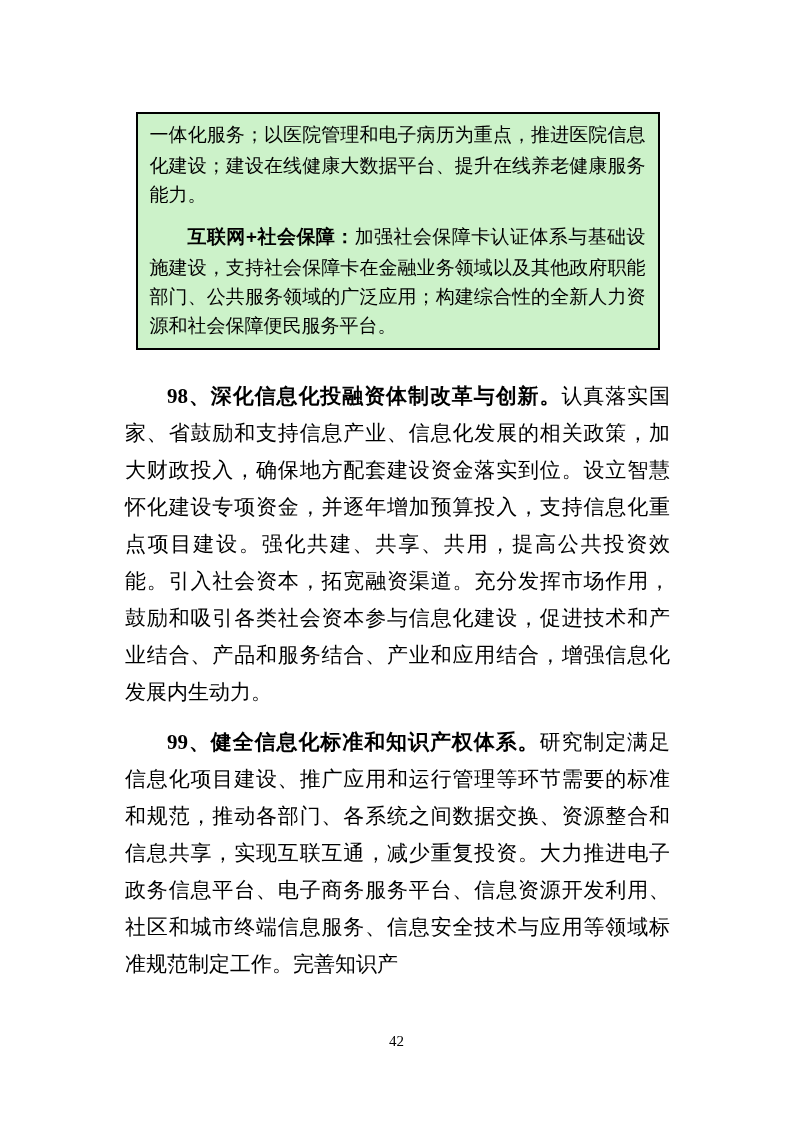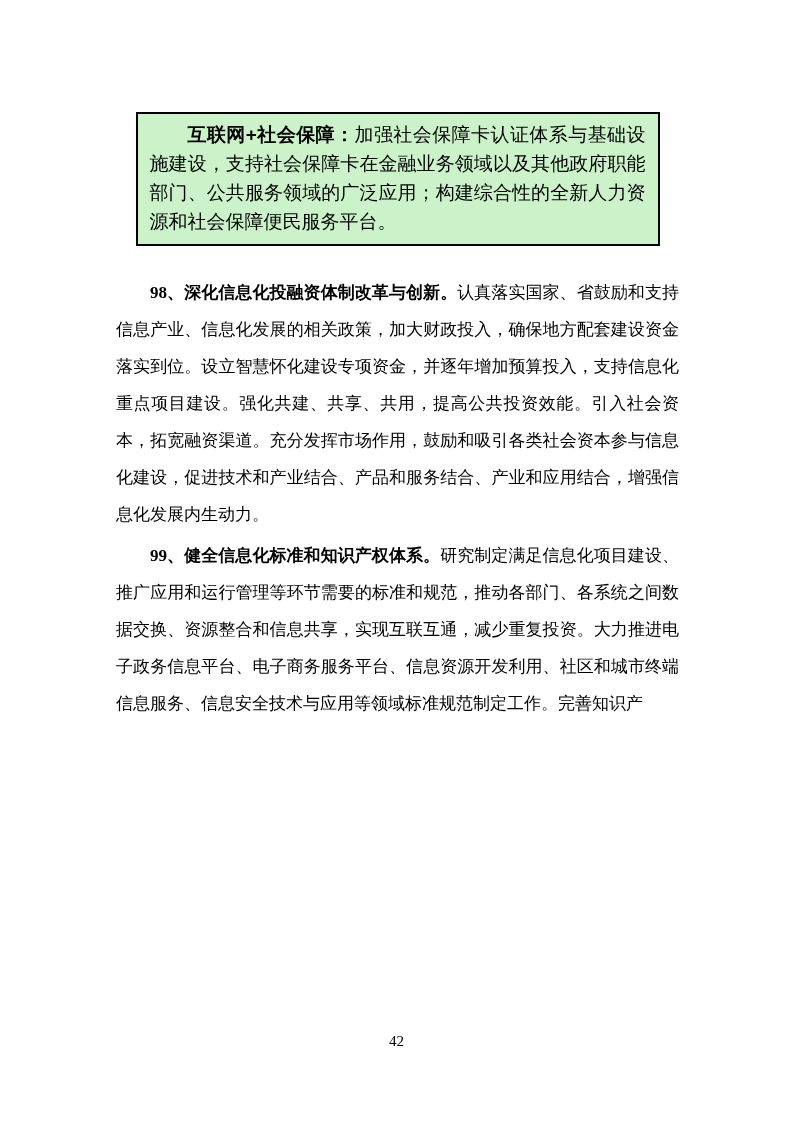--- a/index.html
+++ b/index.html
@@ -37,37 +37,37 @@
   .callout p {
     margin: 0 0 13px 0;
   }
   .callout p:last-child {
     margin-bottom: 0;
   }
   .callout p.indent {
     text-indent: 2em;
   }
   .lead-heiti {
-    font-family: Liberation Sans, sans-serif;
+    font-family: Liberation Mono, monospace;
     font-weight: bold;
   }
   .heading {
     margin: 26px 0 0 0;
     font-size: 22px;
     font-weight: bold;
     text-align: center;
     line-height: 30px;
     white-space: nowrap;
   }
   .heading .section-label {
     margin-right: 0.9em;
   }
   .body-para {
-    margin: 4px;
-    font-size: 17px;
+    margin: 13px;
+    font-size: 21px;
     line-height: 37px;
     text-align: justify;
     text-indent: 2em;
   }
   .body-para.first {
     margin-top: 28px;
   }
   .body-para b {
     font-weight: bold;
   }
@@ -81,20 +81,21 @@
     line-height: 18px;
   }
 </style>
 </head>
 <body>
 
 <div class="page">
   <div class="content">
 
     <div class="callout">
+      <p><span class="lead-heiti"></span><span>一体化服务；以医院管理和电子病历为重点，推进医院信息化建设；建设在线健康大数据平台、提升在线养老健康服务能力。</span></p>
       <p class="indent"><span class="lead-heiti">互联网+社会保障：</span><span>加强社会保障卡认证体系与基础设施建设，支持社会保障卡在金融业务领域以及其他政府职能部门、公共服务领域的广泛应用；构建综合性的全新人力资源和社会保障便民服务平台。</span></p>
     </div>
 
 
     <p class="body-para first"><b>98、深化信息化投融资体制改革与创新。</b><span>认真落实国家、省鼓励和支持信息产业、信息化发展的相关政策，加大财政投入，确保地方配套建设资金落实到位。设立智慧怀化建设专项资金，并逐年增加预算投入，支持信息化重点项目建设。强化共建、共享、共用，提高公共投资效能。引入社会资本，拓宽融资渠道。充分发挥市场作用，鼓励和吸引各类社会资本参与信息化建设，促进技术和产业结合、产品和服务结合、产业和应用结合，增强信息化发展内生动力。</span></p>
 
     <p class="body-para"><b>99、健全信息化标准和知识产权体系。</b><span>研究制定满足信息化项目建设、推广应用和运行管理等环节需要的标准和规范，推动各部门、各系统之间数据交换、资源整合和信息共享，实现互联互通，减少重复投资。大力推进电子政务信息平台、电子商务服务平台、信息资源开发利用、社区和城市终端信息服务、信息安全技术与应用等领域标准规范制定工作。完善知识产</span></p>
 
   </div>
 

